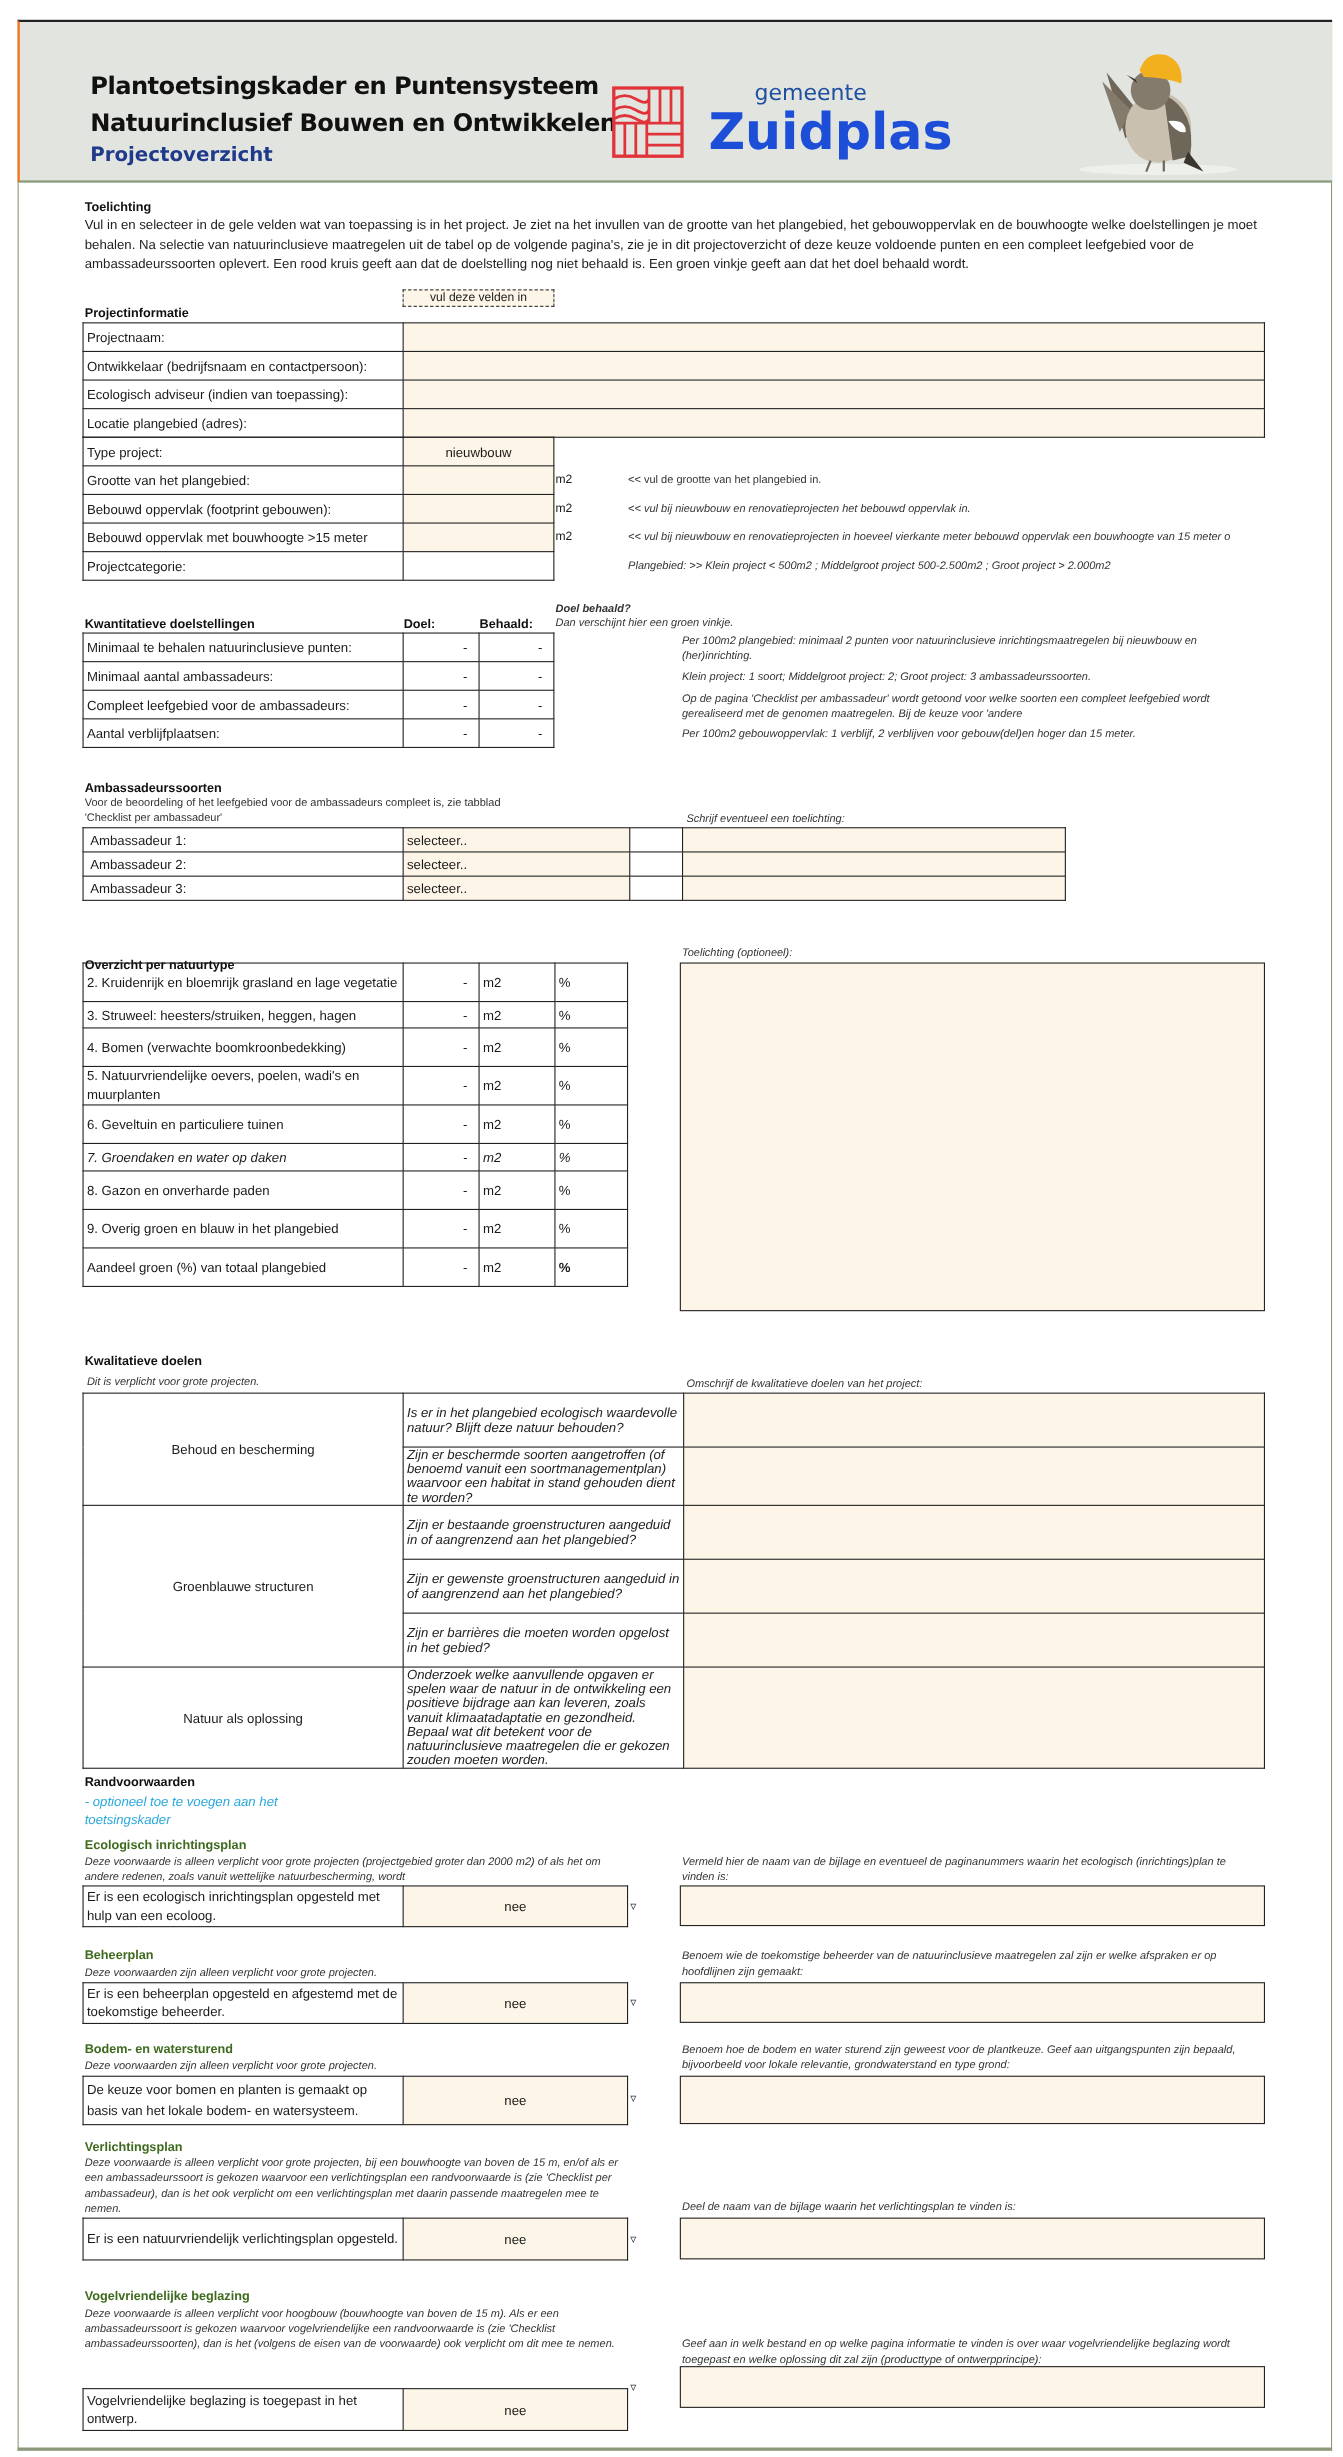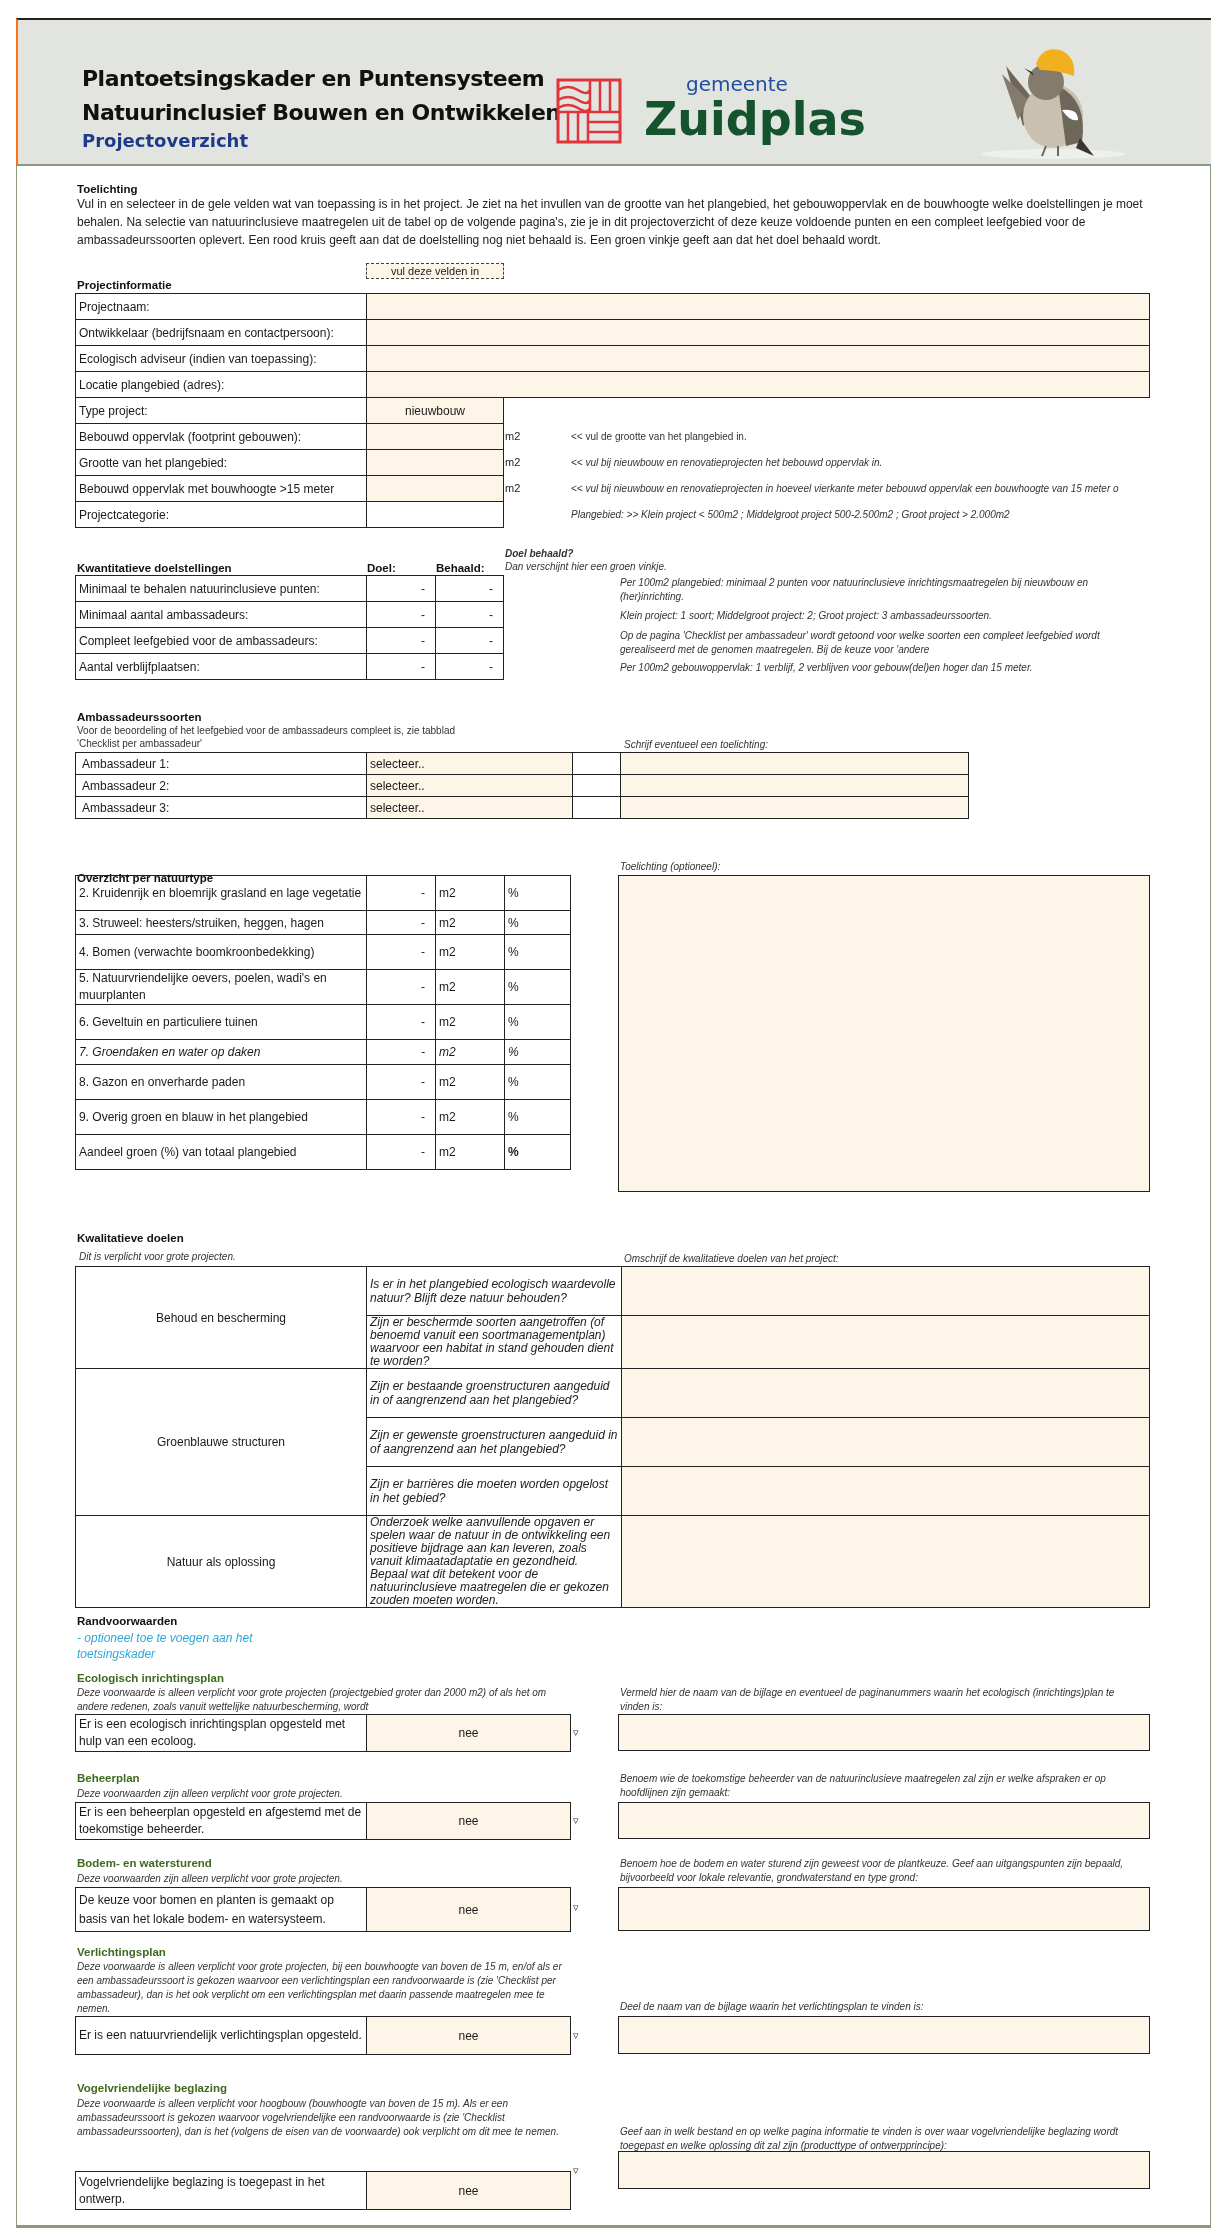--- a/index.html
+++ b/index.html
@@ -3,21 +3,21 @@
 <meta charset="utf-8">
 <style>
   * { box-sizing: border-box; margin: 0; padding: 0; }
   body { width: 1221px; height: 2234px; background: #ffffff; font-family: "Liberation Sans", sans-serif; color: #1a1a1a; position: relative; overflow: hidden; }
   .abs { position: absolute; }
   .page { position: absolute; left: 16px; top: 18px; width: 1195px; height: 2210px; border-left: 1.5px solid #8a9a7a; border-right: 1.5px solid #8a9a7a; border-bottom: 3px solid #8a9a7a; }
   .header { position: absolute; left: 16px; top: 18px; width: 1195px; height: 148px; background: #e1e4df; border-top: 2px solid #222; border-left: 2px solid #f97316; border-bottom: 2px solid #8a9a7a; }
   .h-title { font-family: "DejaVu Sans", sans-serif; font-weight: bold; font-size: 22px; color: #111; letter-spacing: -0.5px; }
   .h-sub { font-family: "DejaVu Sans", sans-serif; font-weight: bold; font-size: 18px; color: #1f3a8a; }
   .logo-gemeente { color: #1f4fa0; font-size: 20px; font-family: "DejaVu Sans", sans-serif; }
-  .logo-zuidplas { color: #14532d; font-size: 46px; font-weight: bold; font-family: "DejaVu Sans", sans-serif; letter-spacing: 0px; }
+  .logo-zuidplas { color: #1d4ed8; font-size: 46px; font-weight: bold; font-family: "DejaVu Sans", sans-serif; letter-spacing: 0px; }
   .sect-title { font-size: 11.5px; font-weight: bold; color: #111; }
   .green-title { font-size: 11.5px; font-weight: bold; color: #3e6a1e; }
   .body-text { font-size: 12px; line-height: 18px; color: #222; }
   .ital { font-style: italic; font-size: 10px; color: #333; line-height: 14px; }
   .small-ital { font-style: italic; font-size: 10px; color: #333; }
   .cyan-ital { font-style: italic; font-size: 12px; color: #29a8dc; line-height: 16px; }
   table.grid { border-collapse: collapse; position: absolute; }
   table.grid td { border: 1.5px solid #222; font-size: 12px; padding: 0 3px; vertical-align: middle; }
   .y { background: #fdf6e8; }
   .c { text-align: center; }
@@ -101,25 +101,25 @@
 </tbody>
   </table>
 
 <table class="grid" style="left:75px;top:397px;width:429px;">
   <tbody>
       <tr style="height:26px;">
         <td style="width:291px;">Type project:</td>
         <td class="y c">nieuwbouw</td>
       </tr>
   <tr style="height:26px;">
+        <td>Grootte van het plangebied:</td>
+        <td class="y"></td>
+      </tr>
+  <tr style="height:26px;">
         <td>Bebouwd oppervlak (footprint gebouwen):</td>
-        <td class="y"></td>
-      </tr>
-  <tr style="height:26px;">
-        <td>Grootte van het plangebied:</td>
         <td class="y"></td>
       </tr>
   <tr style="height:26px;">
         <td style="white-space:nowrap;overflow:hidden;">Bebouwd oppervlak met bouwhoogte &gt;15 meter</td>
         <td class="y"></td>
       </tr>
   <tr style="height:26px;">
         <td>Projectcategorie:</td>
         <td></td>
       </tr>

